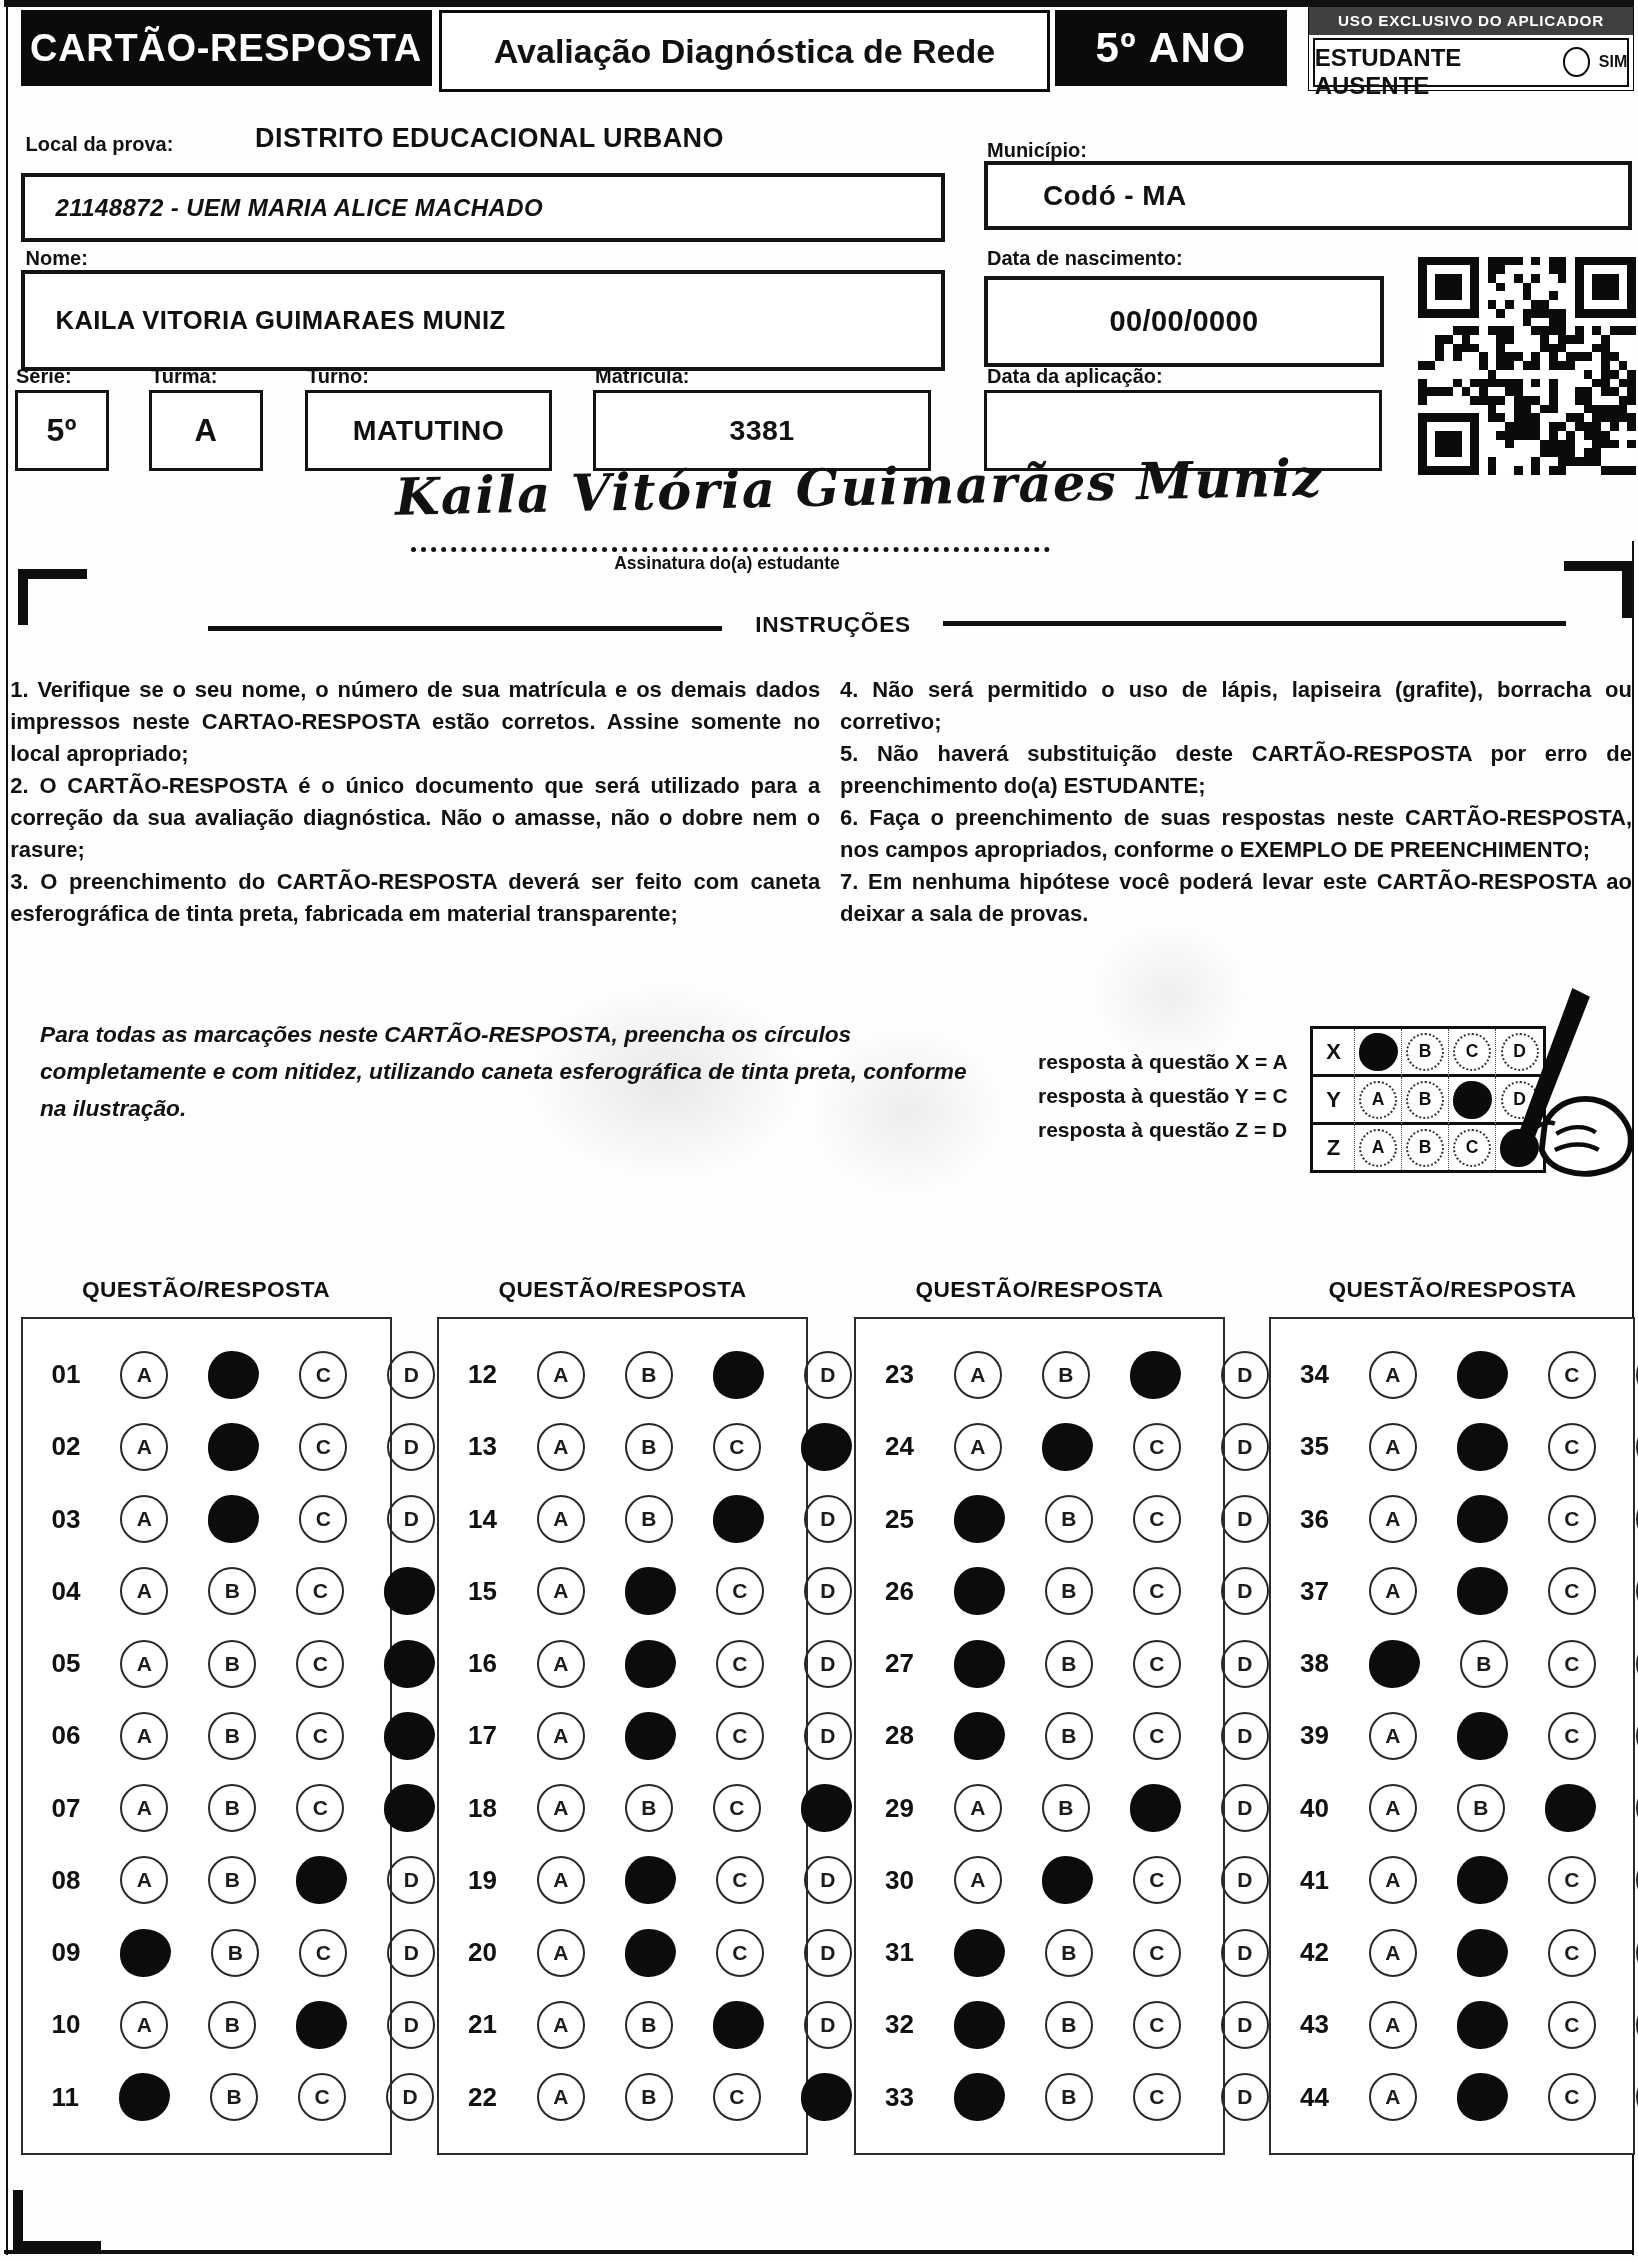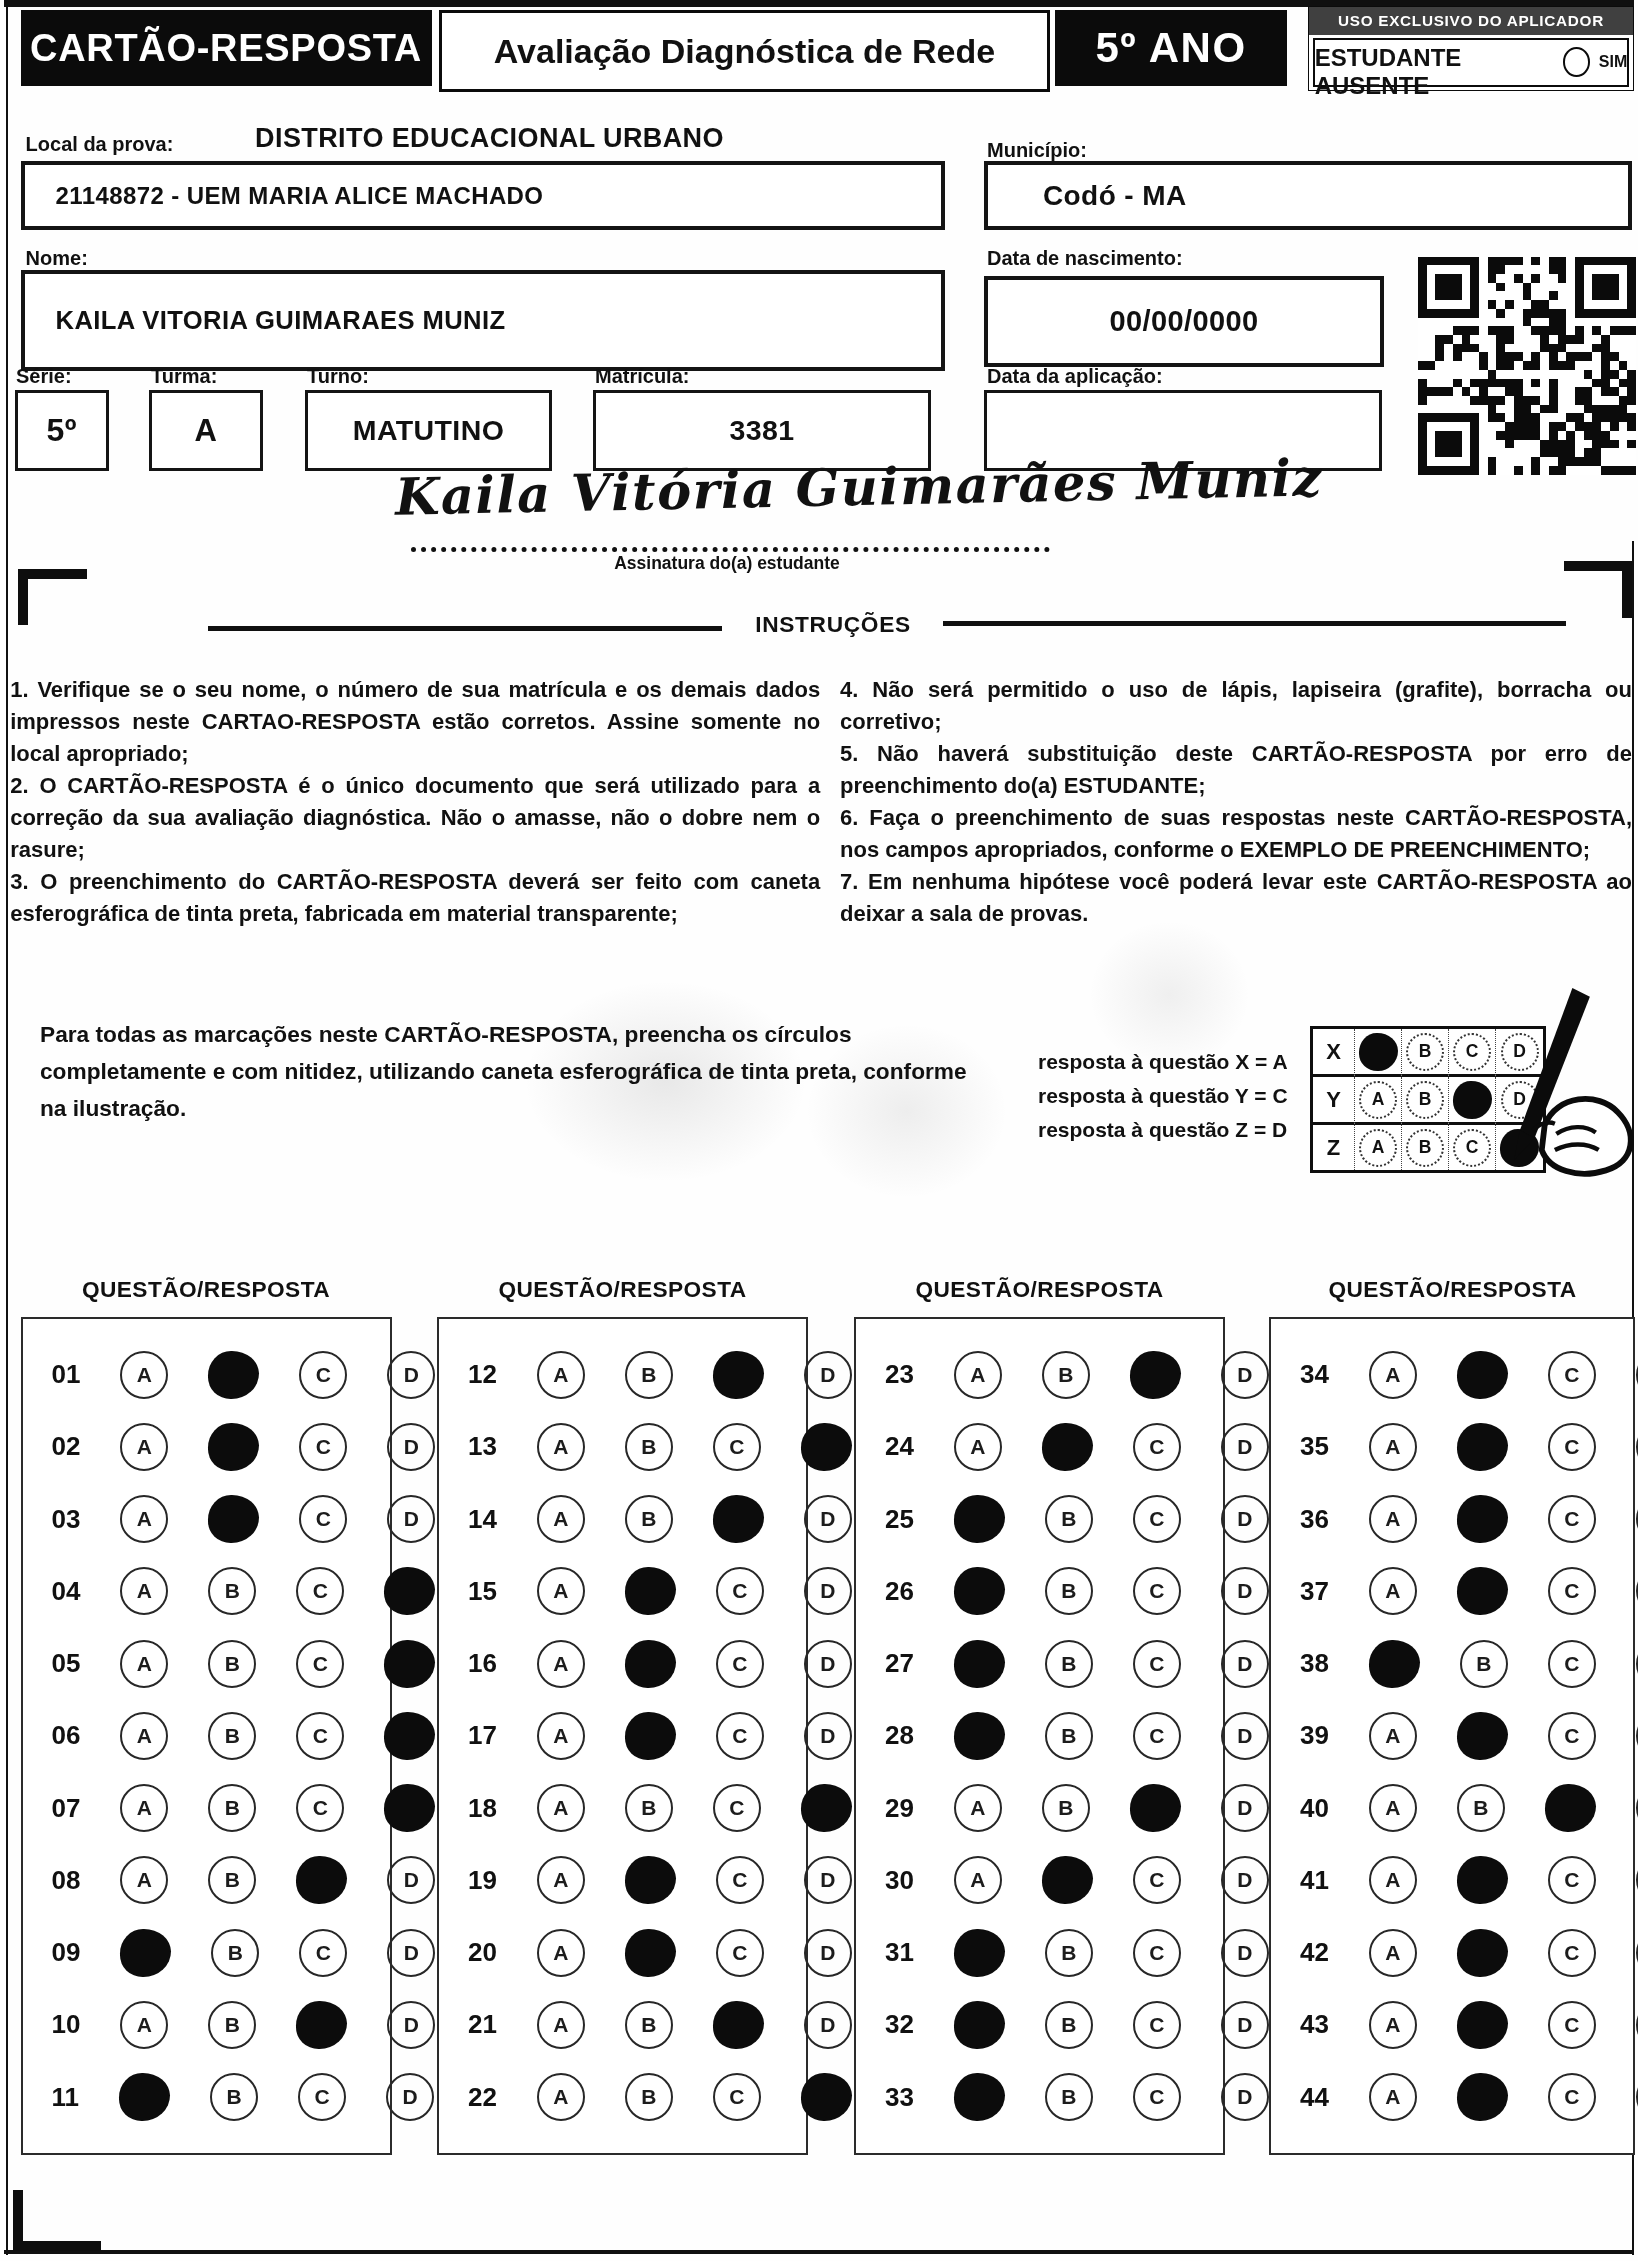--- a/index.html
+++ b/index.html
@@ -37,21 +37,21 @@
   .sig-label{position:absolute;left:471px;top:553px;width:512px;text-align:center;font-size:17.5px;font-weight:700;}
   
   .cm{position:absolute;background:#0e0e0e;}
   
   .instr-title{position:absolute;left:727px;top:611px;width:212px;text-align:center;
                font-size:22.7px;font-weight:700;letter-spacing:0.7px;}
   .instr-col{position:absolute;top:674px;font-size:22px;font-weight:700;line-height:32px;text-align:justify;}
   .instr-left{left:10.2px;width:810px;}
   .instr-right{left:840px;width:792px;}
   
-  .ex-par{position:absolute;left:40px;top:1016px;width:927px;font-size:22.7px;font-weight:700;line-height:37px;}
+  .ex-par{position:absolute;left:40px;top:1016px;width:927px;font-size:22.7px;font-weight:700;line-height:37px;font-style:italic;}
   .legend{position:absolute;left:1038px;top:1045px;font-size:21px;font-weight:700;line-height:34px;}
   .ex-grid{position:absolute;left:1310px;top:1026px;border:3.7px solid #0e0e0e;background:#fff;
            display:grid;grid-template-columns:42px 47px 47px 47px 47px;}
   .ex-cell{height:45px;display:flex;align-items:center;justify-content:center;
            border-right:1.5px dotted #444;border-bottom:3.7px solid #0e0e0e;background:#fff;}
   .ex-cell:nth-child(5n){border-right:none;}
   .ex-grid .last-row{border-bottom:none;}
   .ex-label{font-size:22px;font-weight:700;}
   .ex-circ{width:34px;height:34px;border:2.2px dotted #333;border-radius:50%;
            display:flex;align-items:center;justify-content:center;font-size:17.5px;font-weight:700;}
@@ -88,21 +88,21 @@
     <div class="appstrip">USO EXCLUSIVO DO APLICADOR</div>
     <div class="appbody">
       <span class="lbl">ESTUDANTE AUSENTE</span>
       <span class="ring"></span>
       <span class="sim">SIM</span>
     </div>
   </div>
 
   <div class="flabel" style="left:25.6px;top:133px;">Local da prova:</div>
   <div class="district">DISTRITO EDUCACIONAL URBANO</div>
-  <div class="fbox" style="left:20.5px;top:161px;width:916px;height:61px;">
+  <div class="fbox" style="left:20.5px;top:173px;width:916px;height:61px;font-style:italic;">
     <span class="val" style="padding-left:31px;">21148872 - UEM MARIA ALICE MACHADO</span>
   </div>
   <div class="flabel" style="left:987px;top:139px;">Município:</div>
   <div class="fbox" style="left:984px;top:161px;width:640px;height:61px;">
     <span class="val" style="padding-left:42px;font-size:28px;margin-left:13px;">Codó - MA</span>
   </div>
 
   <div class="flabel" style="left:25.6px;top:247px;">Nome:</div>
   <div class="fbox" style="left:20.5px;top:270px;width:916px;height:93px;">
     <span class="val" style="padding-left:31px;font-size:25.6px;">KAILA VITORIA GUIMARAES MUNIZ</span>

